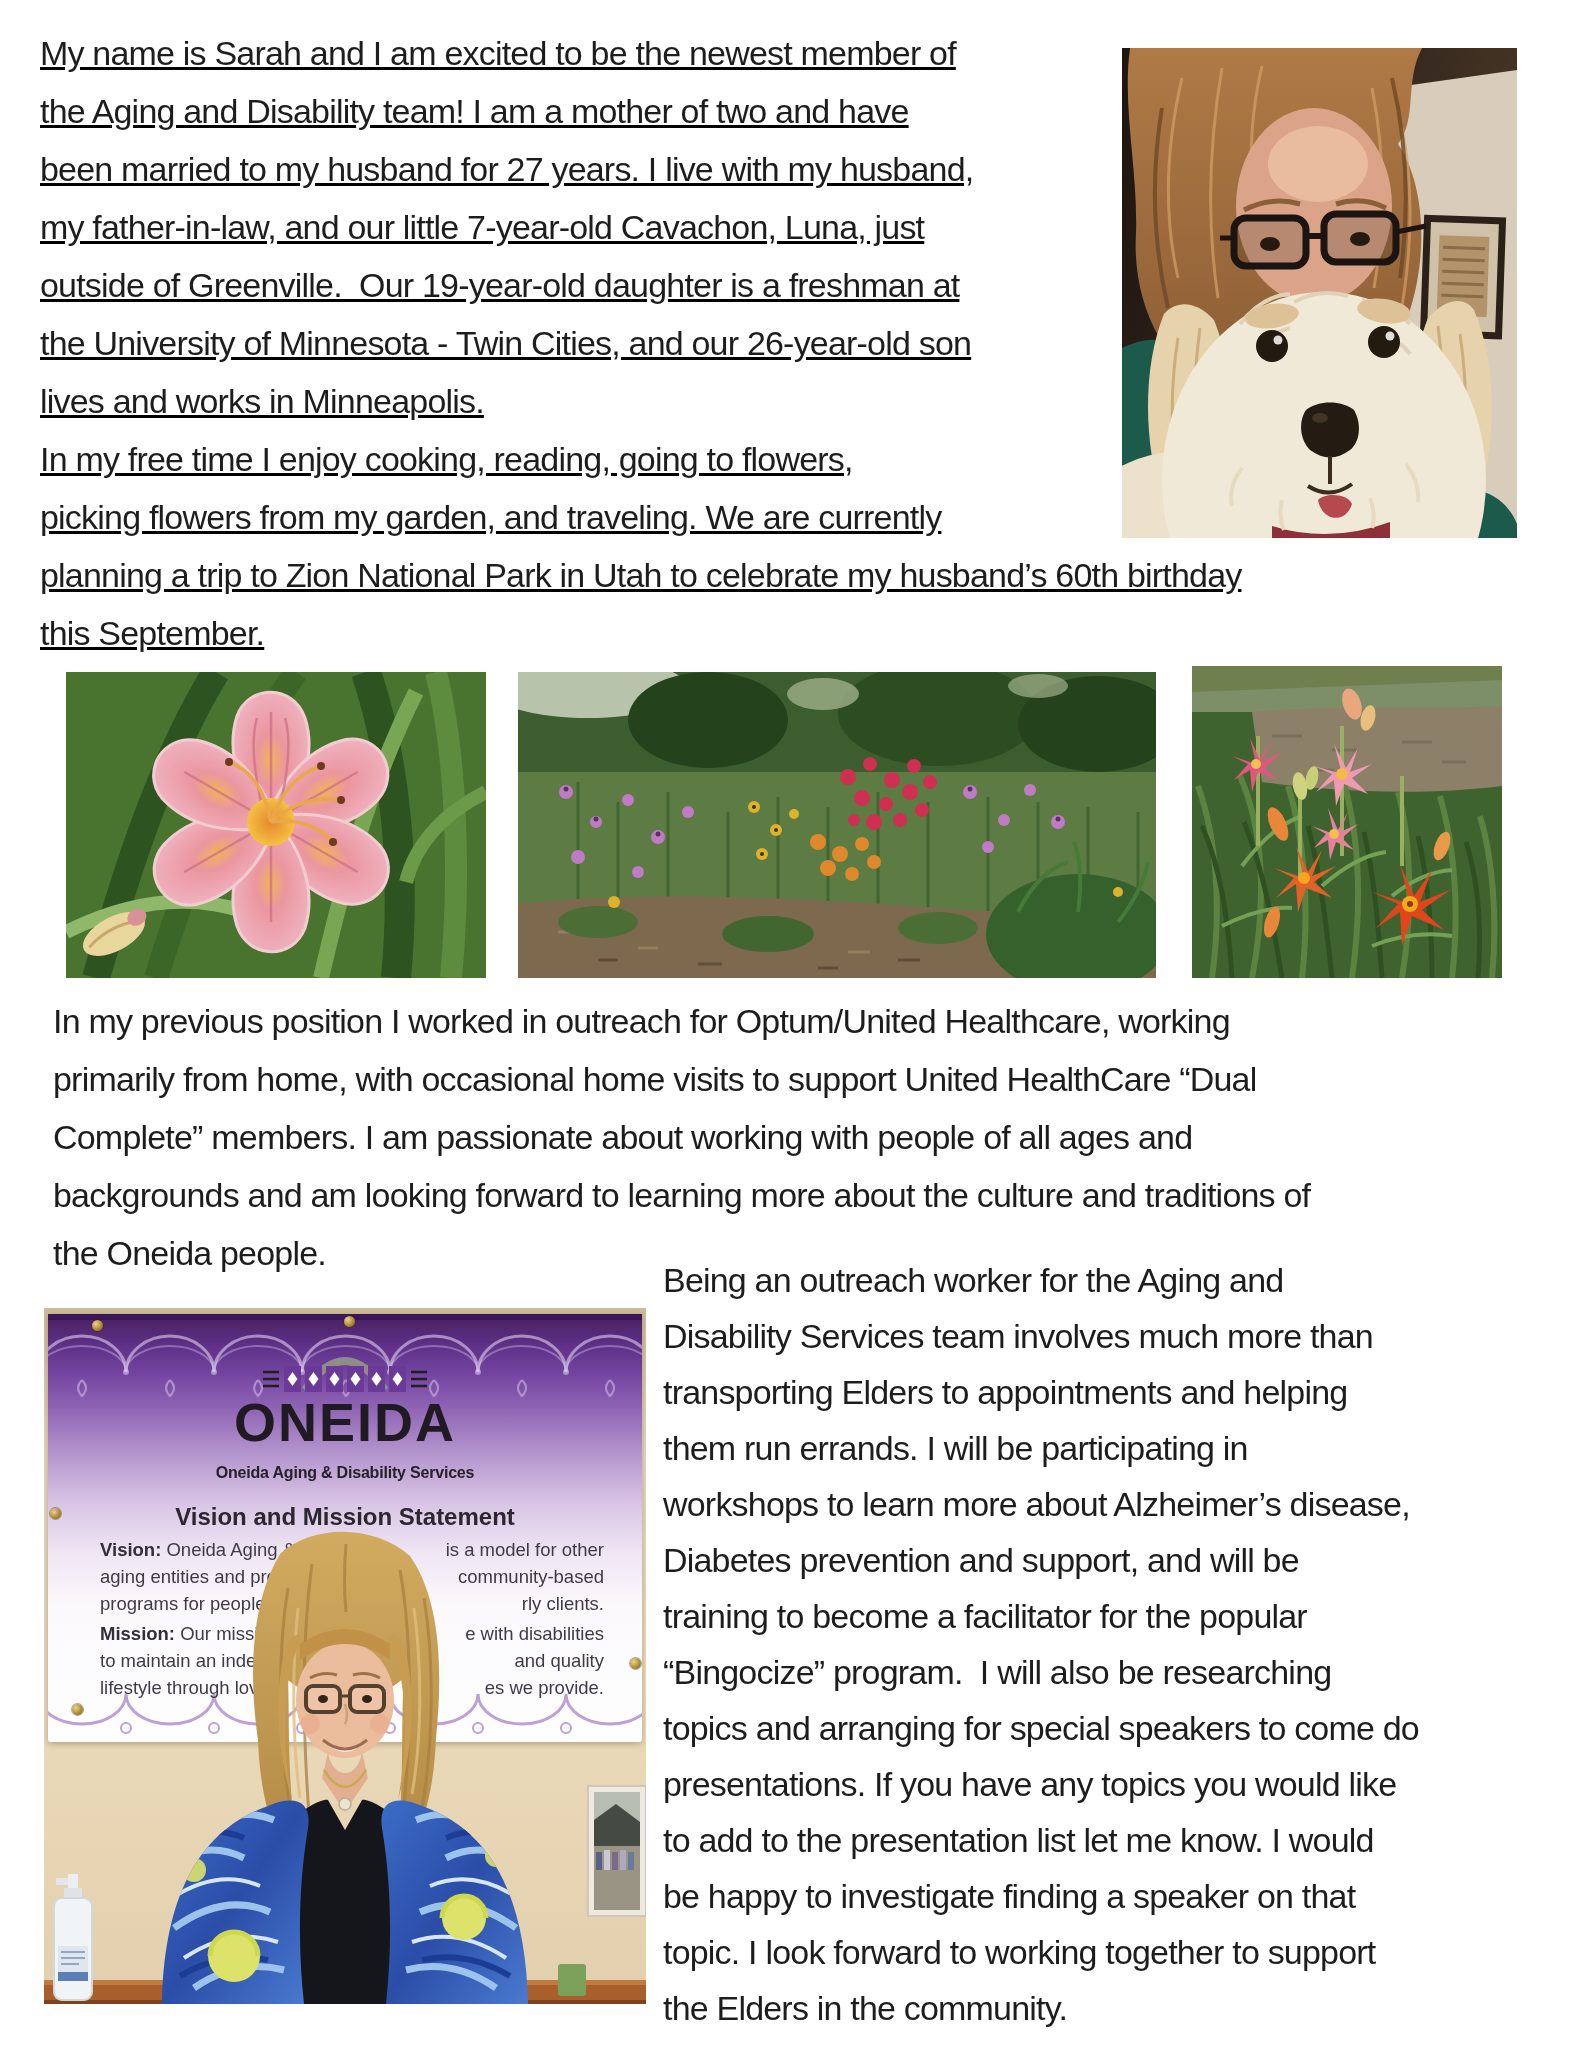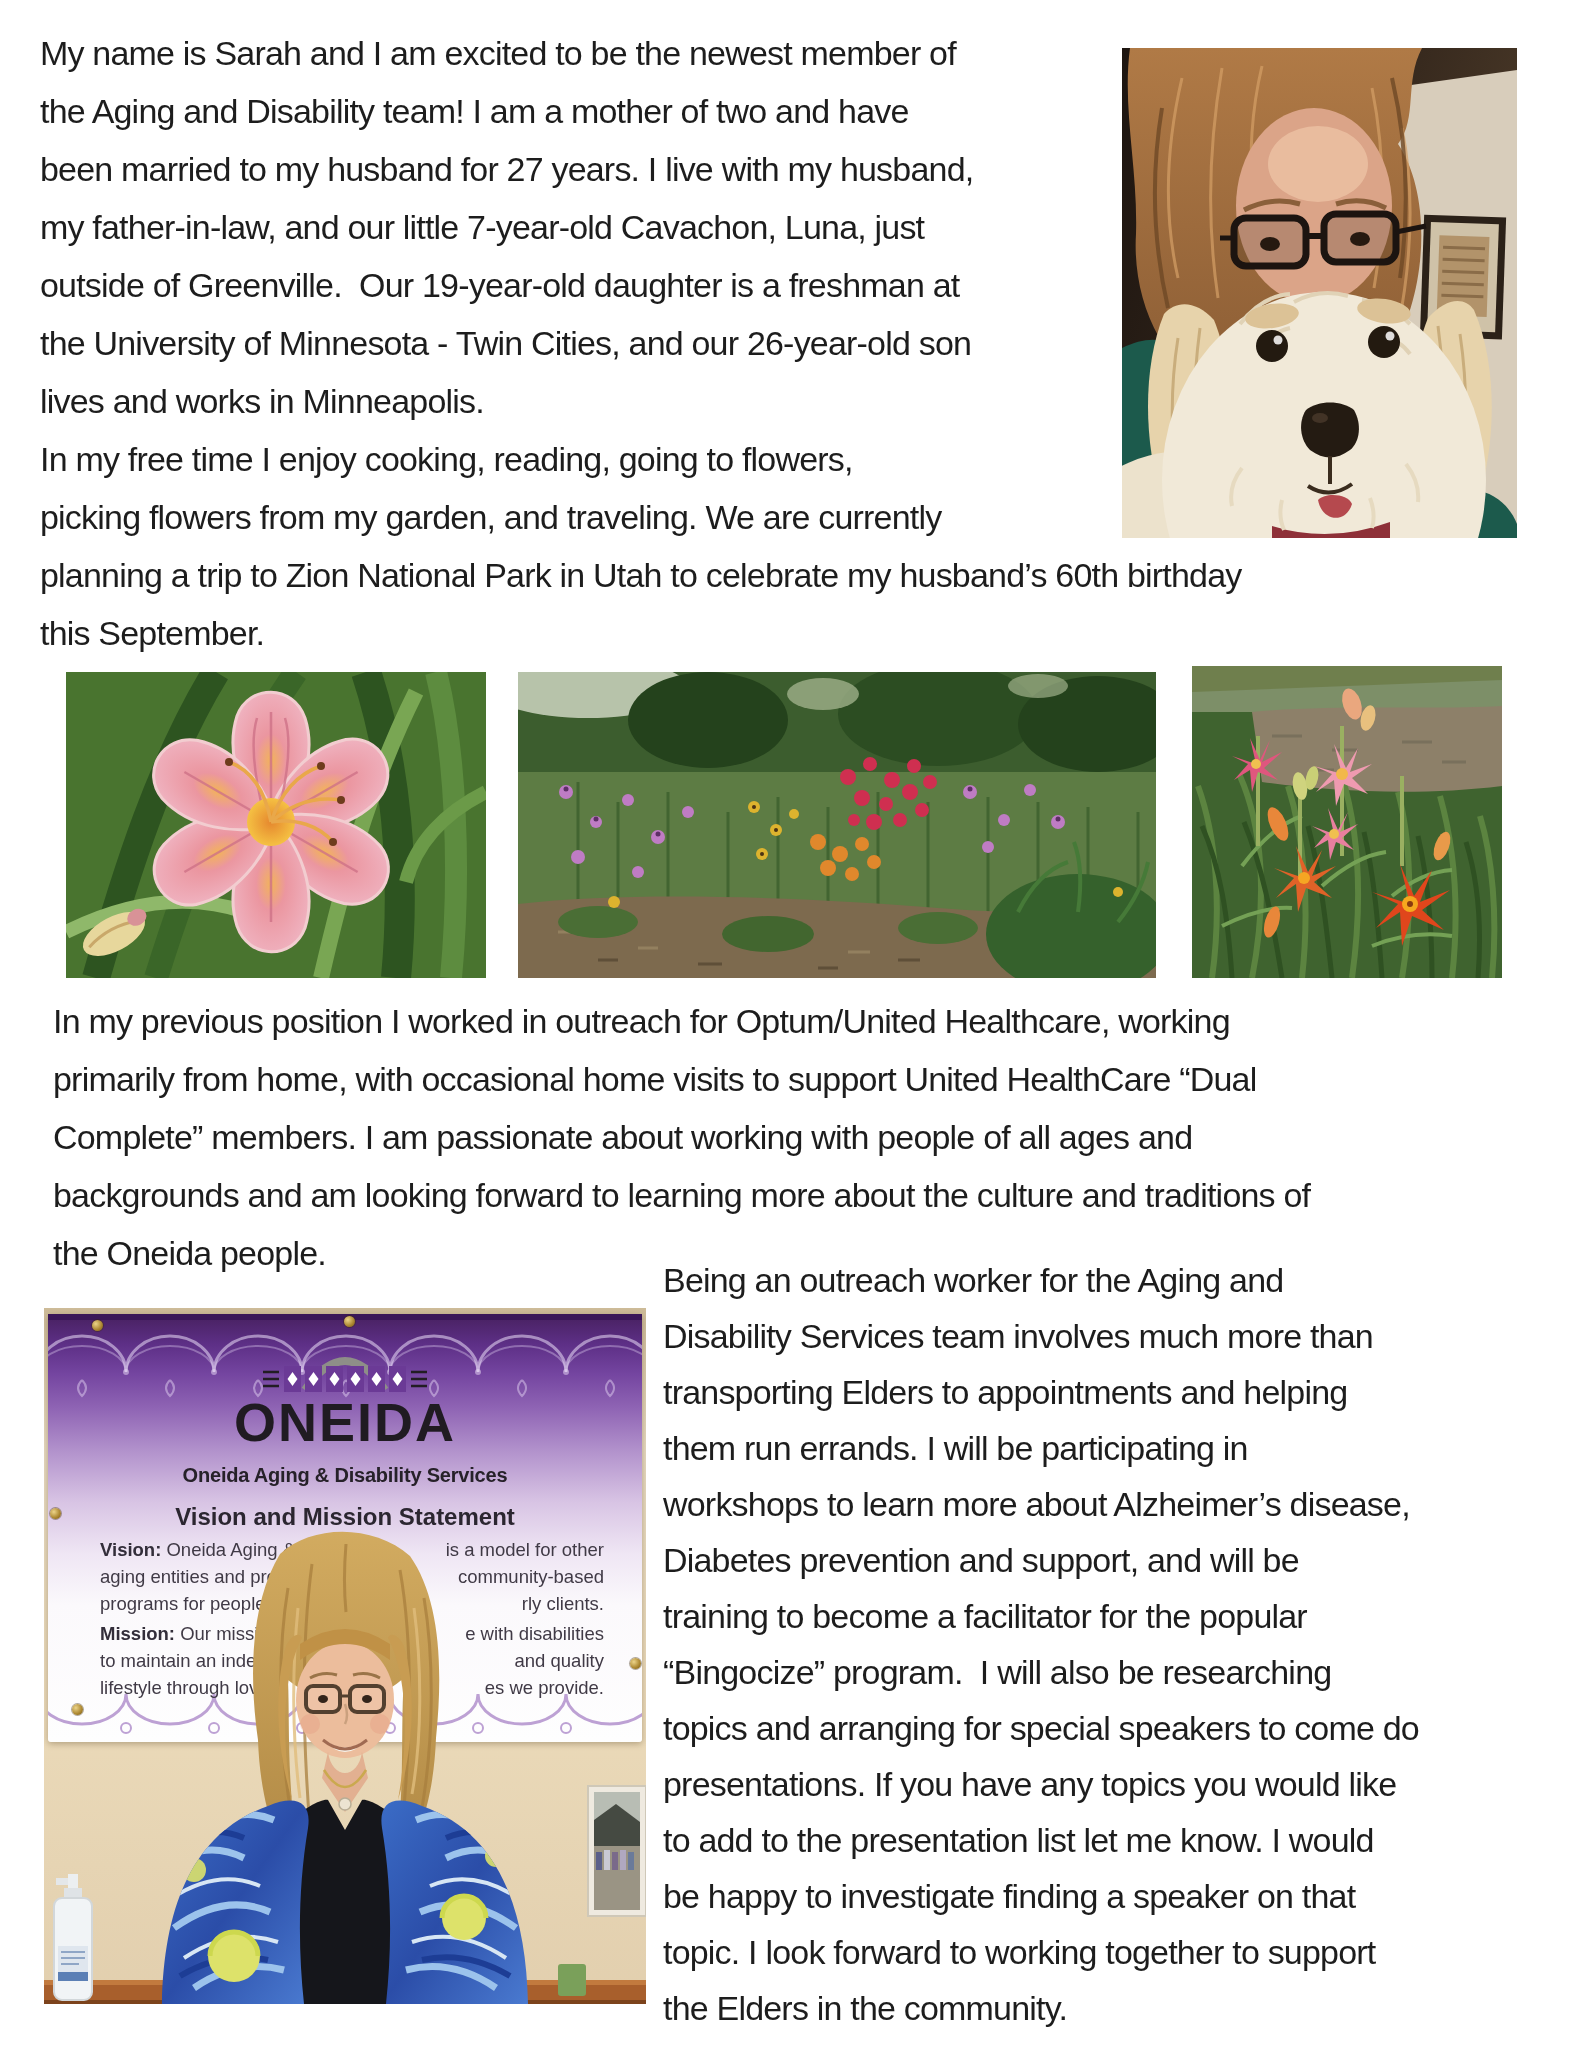--- a/index.html
+++ b/index.html
@@ -16,38 +16,38 @@
                 background:linear-gradient(180deg,#cdbb98 0%,#e6d9bf 20%,#ead9b8 60%,#e2cfae 100%);}
   .banner-cloth{position:absolute;left:4px;top:6px;width:594px;height:428px;border-radius:3px;
      background:linear-gradient(180deg,#47205f 0%,#5d2f86 7%,#7445a0 14%,#8f64b4 22%,#b292cc 32%,
                 #d8c4e4 44%,#efe6f4 56%,#fbf9fc 68%,#fefefe 100%);
      box-shadow:0 2px 6px rgba(80,60,30,.35);}
   .lace-top,.lace-bottom,.logo-svg{position:absolute;left:0;}
   .lace-top{top:0;} .lace-bottom{top:370px;}
   .logo-svg{left:187px;top:14px;}
   .b-logo{position:absolute;left:0;top:86px;width:100%;text-align:center;font-size:54px;line-height:44px;
           font-weight:800;letter-spacing:2px;color:#201b22;}
-  .b-title{position:absolute;left:0;top:150px;width:100%;text-align:center;font-size:20px;font-weight:700;
+  .b-title{position:absolute;left:0;top:150px;width:100%;text-align:center;font-size:16px;font-weight:700;
            letter-spacing:-0.2px;color:#262129;}
   .b-sub{position:absolute;left:0;top:189px;width:100%;text-align:center;font-size:24px;font-weight:700;color:#2b2630;}
   .b-para{position:absolute;left:52px;right:38px;font-size:18.5px;line-height:27px;color:#403a46;}
   .b-vision{top:222px;} .b-mission{top:306px;}
   .b-row{display:flex;justify-content:space-between;white-space:pre;}
   .b-row b{font-weight:700;color:#332e3a;}
   .grommet{position:absolute;width:11px;height:11px;border-radius:50%;
      background:radial-gradient(circle at 35% 35%,#ecd489,#ab862f 60%,#6e5416);
      box-shadow:0 0 0 1px rgba(60,40,10,.4);}
   .overlay{position:absolute;left:0;top:0;}
 </style>
 </head>
 <body>
 
 <div class="page">
 
-  <div class="tblock" style="left:40px;top:24px;">
+  <div class="tblock" style="left:40px;top:24px;text-decoration:underline;">
     <div class="line">My name is Sarah and I am excited to be the newest member of</div>
     <div class="line">the Aging and Disability team! I am a mother of two and have</div>
     <div class="line">been married to my husband for 27 years. I live with my husband,</div>
     <div class="line">my father-in-law, and our little 7-year-old Cavachon, Luna, just</div>
     <div class="line">outside of Greenville.  Our 19-year-old daughter is a freshman at</div>
     <div class="line">the University of Minnesota - Twin Cities, and our 26-year-old son</div>
     <div class="line">lives and works in Minneapolis.</div>
     <div class="line">In my free time I enjoy cooking, reading, going to flowers,</div>
     <div class="line">picking flowers from my garden, and traveling. We are currently</div>
     <div class="line">planning a trip to Zion National Park in Utah to celebrate my husband’s 60th birthday</div>

